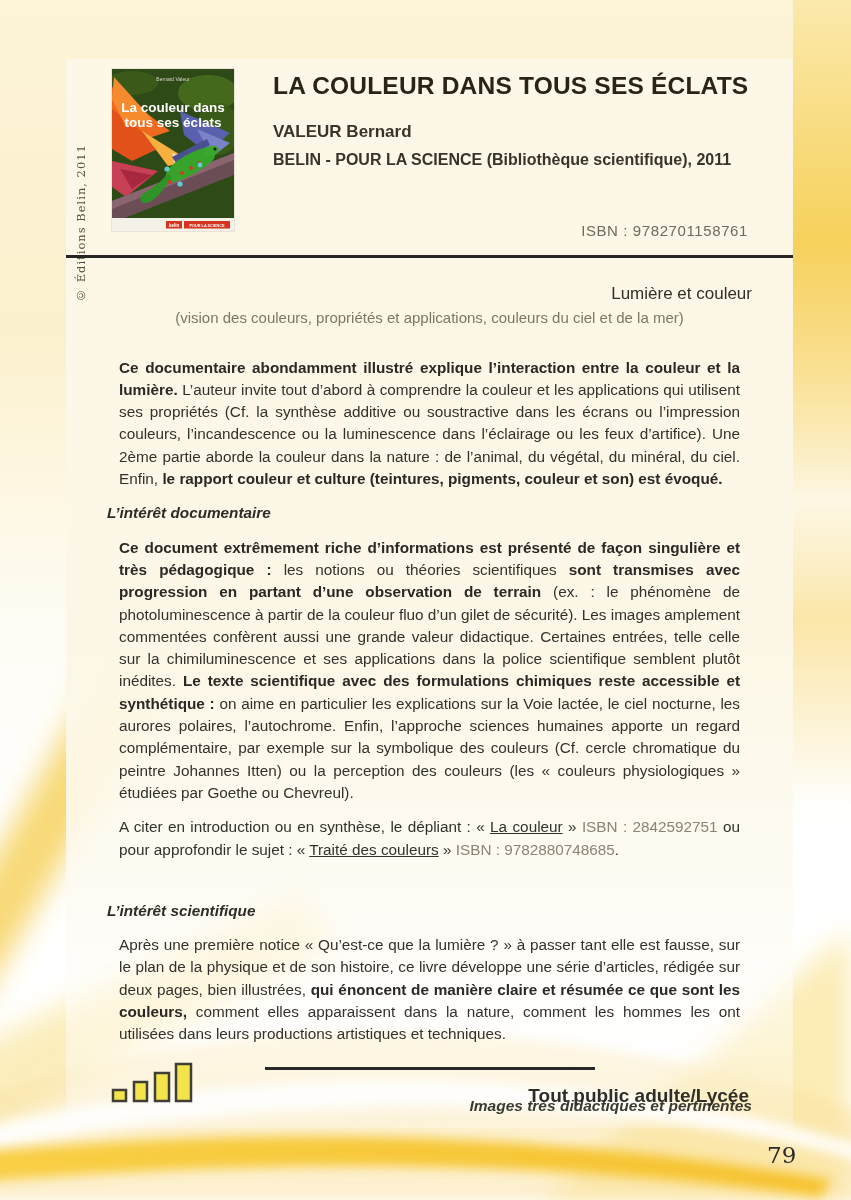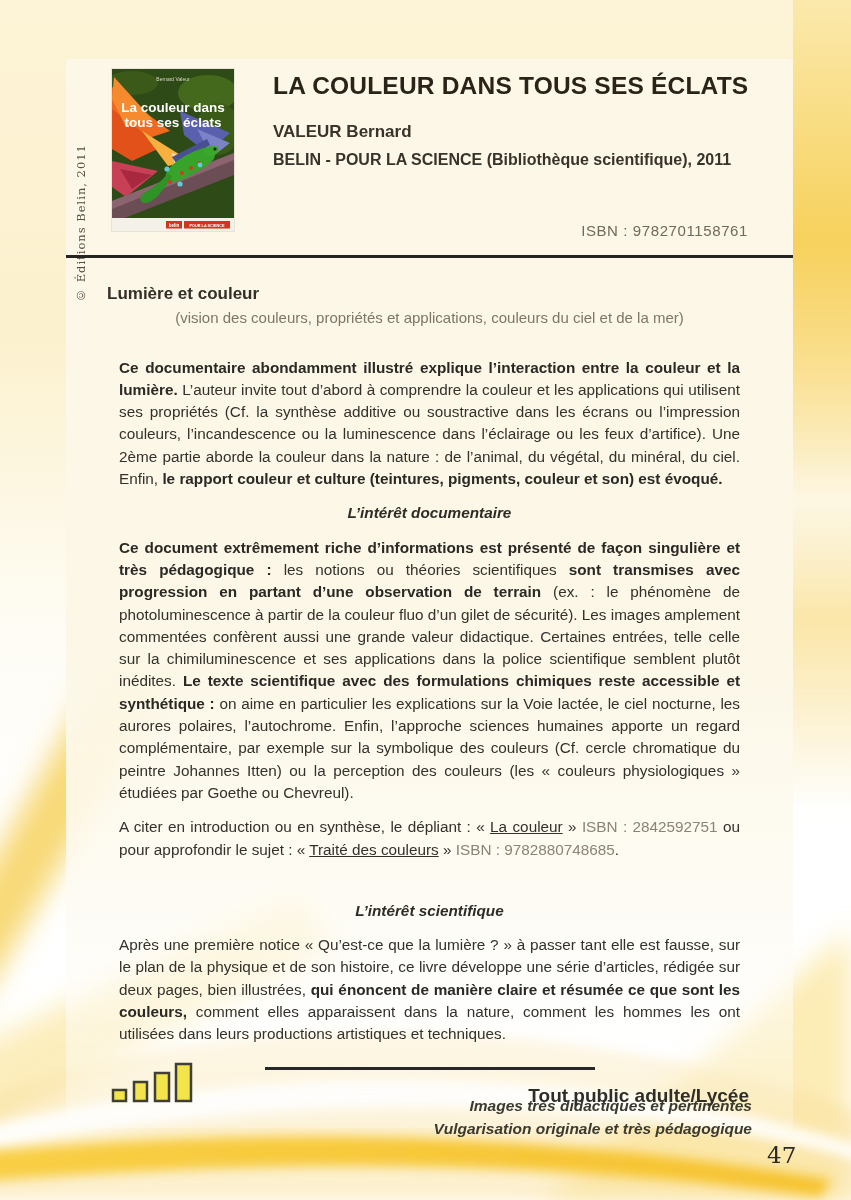--- a/index.html
+++ b/index.html
@@ -21,25 +21,25 @@
   .cover{position:absolute;left:46px;top:10px;width:122px;height:162px;box-shadow:0 0 0 1px rgba(0,0,0,0.08);}
   .header-text{position:absolute;left:207px;top:13px;width:500px;color:#2B2420;}
   .book-title{font-size:24.5px;font-weight:700;letter-spacing:0.2px;color:#2B2218;}
   .book-author{position:absolute;top:50px;font-size:17px;font-weight:700;color:#3A332B;}
   .book-publisher{position:absolute;top:79px;font-size:16px;font-weight:700;color:#3A332B;}
   .isbn{position:absolute;top:163px;right:45px;font-size:15px;letter-spacing:0.6px;color:#70695C;}
   .divider-top{position:absolute;left:0;top:196px;width:727px;height:3px;background:#262522;}
   
   .text-col{position:absolute;left:41px;top:224px;width:645px;color:#33312C;
         font-size:15.3px;line-height:22.3px;}
-  .subject-title{text-align:left;font-weight:700;font-size:17px;color:#33302A;}
+  .subject-title{text-align:right;font-weight:400;font-size:17px;color:#33302A;}
   .subject-sub{text-align:center;font-size:15px;color:#7C7767;margin-top:2px;}
   .para{text-align:justify;margin:12px;}
   .para.first{margin-top:27px;}
-  .inline-heading{text-align:center;font-weight:700;font-style:italic;color:#2E2C27;}
+  .inline-heading{font-weight:700;font-style:italic;color:#2E2C27;}
   .gap-top{margin-top:39px;}
   .seg-b{font-weight:700;color:#2B2926;}
   .seg-u{text-decoration:underline;}
   .seg-g{color:#8B8476;}
   .divider-small{margin:21px auto 0;width:330px;height:3px;background:#282828;}
   .appreciation{margin-top:24px;text-align:right;font-weight:700;font-style:italic;
         font-size:15.5px;line-height:23px;color:#3A3A31;}
   
   .level-indicator{position:absolute;left:45px;top:1002px;}
   .audience{position:absolute;right:44px;top:1026px;font-size:19px;font-weight:700;color:#2F2D28;}
@@ -147,30 +147,29 @@
       <p class="para"><span class="seg-b">Ce document extrêmement riche d’informations est présenté de façon singulière et très pédagogique : </span><span class="seg-r">les notions ou théories scientifiques </span><span class="seg-b">sont transmises avec progression en partant d’une observation de terrain </span><span class="seg-r">(ex. : le phénomène de photoluminescence à partir de la couleur fluo d’un gilet de sécurité). Les images amplement commentées confèrent aussi une grande valeur didactique. Certaines entrées, telle celle sur la chimiluminescence et ses applications dans la police scientifique semblent plutôt inédites. </span><span class="seg-b">Le texte scientifique avec des formulations chimiques reste accessible et synthétique : </span><span class="seg-r">on aime en particulier les explications sur la Voie lactée, le ciel nocturne, les aurores polaires, l’autochrome. Enfin, l’approche sciences humaines apporte un regard complémentaire, par exemple sur la symbolique des couleurs (Cf. cercle chromatique du peintre Johannes Itten) ou la perception des couleurs (les « couleurs physiologiques » étudiées par Goethe ou Chevreul).</span></p>
       <p class="para"><span class="seg-r">A citer en introduction ou en synthèse, le dépliant : « </span><span class="seg-u">La couleur</span><span class="seg-r"> » </span><span class="seg-g">ISBN : 2842592751</span><span class="seg-r"> ou pour approfondir le sujet : « </span><span class="seg-u">Traité des couleurs</span><span class="seg-r"> » </span><span class="seg-g">ISBN : 9782880748685</span><span class="seg-r">.</span></p>
 
       <div class="inline-heading gap-top">L’intérêt scientifique</div>
       <p class="para"><span class="seg-r">Après une première notice « Qu’est-ce que la lumière ? » à passer tant elle est fausse, sur le plan de la physique et de son histoire, ce livre développe une série d’articles, rédigée sur deux pages, bien illustrées, </span><span class="seg-b">qui énoncent de manière claire et résumée ce que sont les couleurs,</span><span class="seg-r"> comment elles apparaissent dans la nature, comment les hommes les ont utilisées dans leurs productions artistiques et techniques.</span></p>
 
       <div class="divider-small"></div>
 
       <div class="appreciation">
         <div>Images très didactiques et pertinentes</div>
-        <div>Vulgarisation originale et très pédagogique</div>
       </div>
     </div>
 
     <svg class="level-indicator" width="82" height="42" viewBox="0 0 82 42">
       <g stroke="#3F3F36" stroke-width="2.5" fill="#F3E44C">
         <rect x="2" y="29" width="13" height="11"></rect>
         <rect x="23" y="21" width="13" height="19"></rect>
         <rect x="44" y="12" width="14" height="28"></rect>
         <rect x="65" y="3" width="15" height="37"></rect>
       </g>
     </svg>
 
     <div class="audience">Tout public adulte/Lycée</div>
   </div>
 
-  <div class="page-number">47</div>
+  <div class="page-number">79</div>
 </div>
 
 </body></html>

